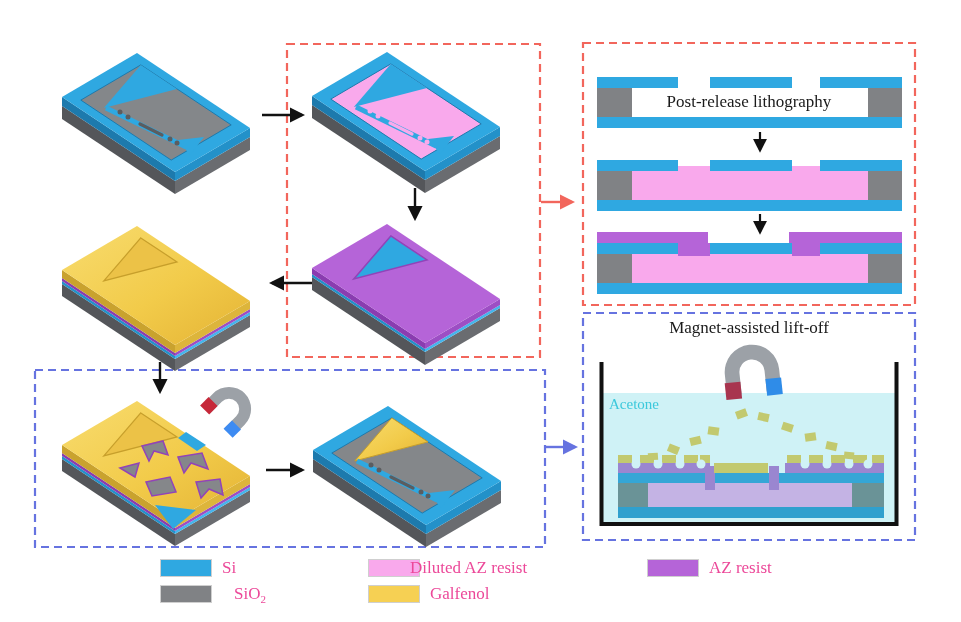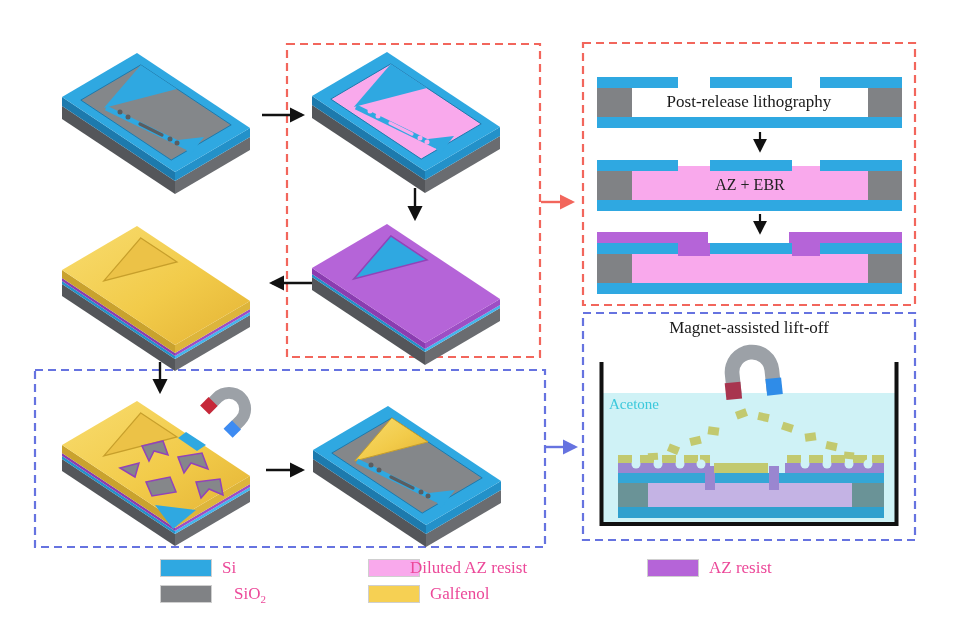--- a/index.html
+++ b/index.html
@@ -251,21 +251,20 @@
     <g transform="translate(752,372) rotate(-6) scale(1.05)">
       <path d="M -26 20 L -26 0 A 26 26 0 0 1 26 0 L 26 20 L 12 20 L 12 0 A 12 12 0 0 0 -12 0 L -12 20 Z" fill="#9CA1A7"></path>
       <rect x="-27" y="8" width="15" height="16" fill="#A8354F"></rect>
       <rect x="12" y="8" width="15" height="16" fill="#2F8CE8"></rect>
     </g>
     <path d="M 601.5 362 L 601.5 524 L 896.5 524 L 896.5 362" fill="none" stroke="#111" stroke-width="4"></path>
   </g>
 </svg>
 
 <div class="lbl title" style="left:583px;top:60px;width:332px;margin-top:32px;">Post-release lithography</div>
-<div class="lbl resist-lbl" style="left:632px;top:176px;width:236px;">AZ + EBR</div>
 <div class="lbl title" style="left:583px;top:318px;width:332px;">Magnet-assisted lift-off</div>
 <div class="lbl acetone" style="left:609px;top:396px;color:#3BC8DB;">Acetone</div>
 
 <div>
   <span class="legend-swatch" style="left: 160px; top: 559px; background-color: rgb(47, 168, 225);"></span>
   <span class="legend-label" style="left:222px;top:558px;"><span>Si</span></span>
 
   <span class="legend-swatch" style="left: 160px; top: 585px; background-color: rgb(128, 130, 133);"></span>
   <span class="legend-label" style="left:234px;top:584px;"><span>SiO</span><sub>2</sub></span>
 

